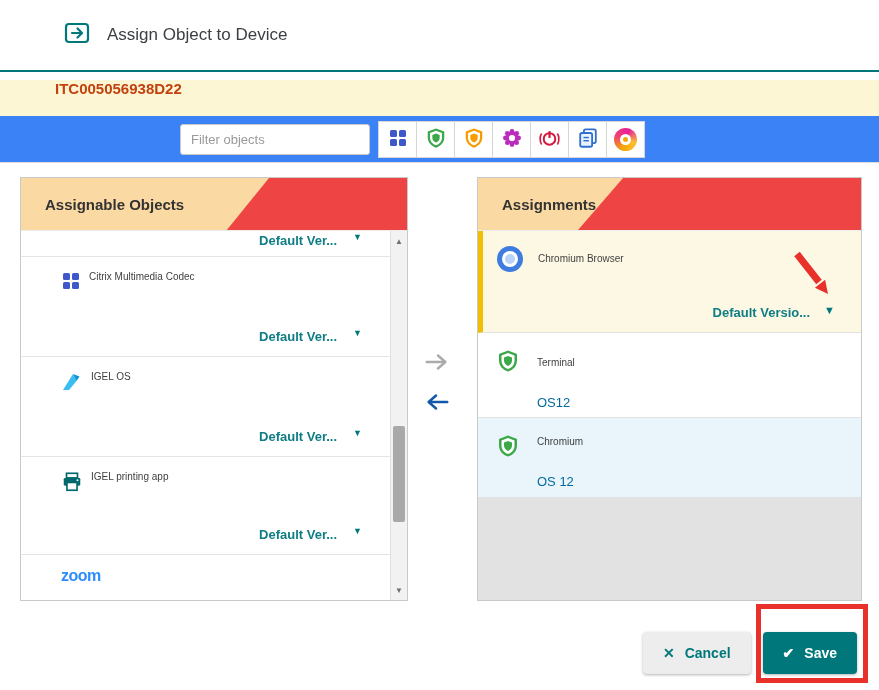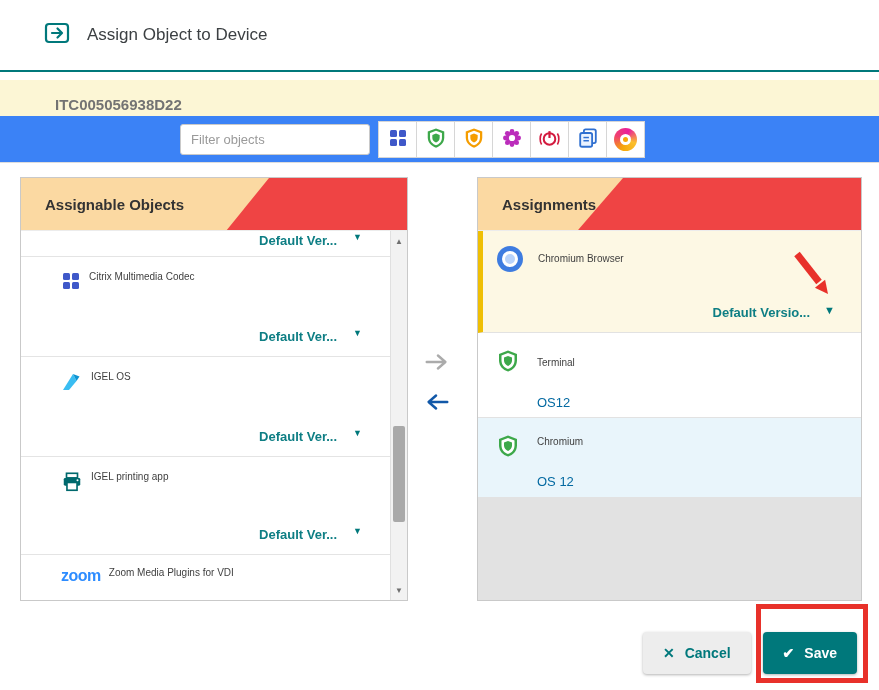--- a/index.html
+++ b/index.html
@@ -1,26 +1,26 @@
 <!DOCTYPE html>
 <html><head>
 <meta charset="utf-8">
 <style>
   *{margin:0;padding:0;box-sizing:border-box}
   html,body{background:#fff}
   body{width:879px;height:690px;font-family:"Liberation Sans",sans-serif}
   .stage{position:relative;width:879px;height:690px;background:#fff;overflow:hidden}
 
   
-  .dlg-header{position:absolute;top:0;left:0;width:100%;height:70px;display:flex;align-items:center;gap:15px;padding-left:44px;background:#fff}
+  .dlg-header{position:absolute;top:0;left:0;width:100%;height:70px;display:flex;align-items:center;gap:15px;padding-left:64px;background:#fff}
   .dlg-title{font-size:17px;color:#3c4043;font-weight:500}
   .teal-rule{position:absolute;top:70px;left:0;width:100%;height:2px;background:#00787b}
 
   
-  .device-row{position:absolute;top:80px;left:0;width:100%;height:48px;background:#fcf6d5;display:flex;align-items:center;padding-left:55px;font-size:15px;font-weight:700;color:#737373}
+  .device-row{position:absolute;top:80px;left:0;width:100%;height:48px;background:#fcf6d5;display:flex;padding-left:55px;font-size:15px;font-weight:700;color:#c2410c}
 
   
   .toolbar{position:absolute;top:116px;left:0;width:100%;height:47px;background:#3b82f6;border-bottom:1px solid #ddd}
   .filter-input{position:absolute;left:180px;top:8px;width:190px;height:31px;border:1px solid #c9c9c9;border-radius:3px;padding:0 10px;font-size:13px;font-family:inherit;color:#333;background:#fff}
   .filter-input::placeholder{color:#9a9a9a}
   .tb-icons{position:absolute;left:379px;top:5px;display:flex}
   .tb-btn{width:39px;height:37px;background:#fff;border:1px solid #d6d6d6;margin-left:-1px;display:flex;align-items:center;justify-content:center;cursor:pointer;padding:0}
 
   
   .panel{position:absolute;top:177px;background:#fff;border:1px solid #c9c9c9}
@@ -249,21 +249,20 @@
             <span class="row-label">IGEL printing app</span>
           </div>
           <span class="ver-line">
             <span>Default Ver...</span>
             <span class="caret">▼</span>
           </span>
         </div>
         <div class="l-row zoomrow">
           <div class="row-main">
             <span class="zoom-logo">zoom</span>
-            <span class="row-label">Zoom Media Plugins for VDI</span>
           </div>
         </div>
       </div>
       <div class="scrollbar">
         <div class="sb-btn up">
             <span>▲</span>
           </div>
         <div class="sb-thumb"></div>
         <div class="sb-btn down">
             <span>▼</span>

